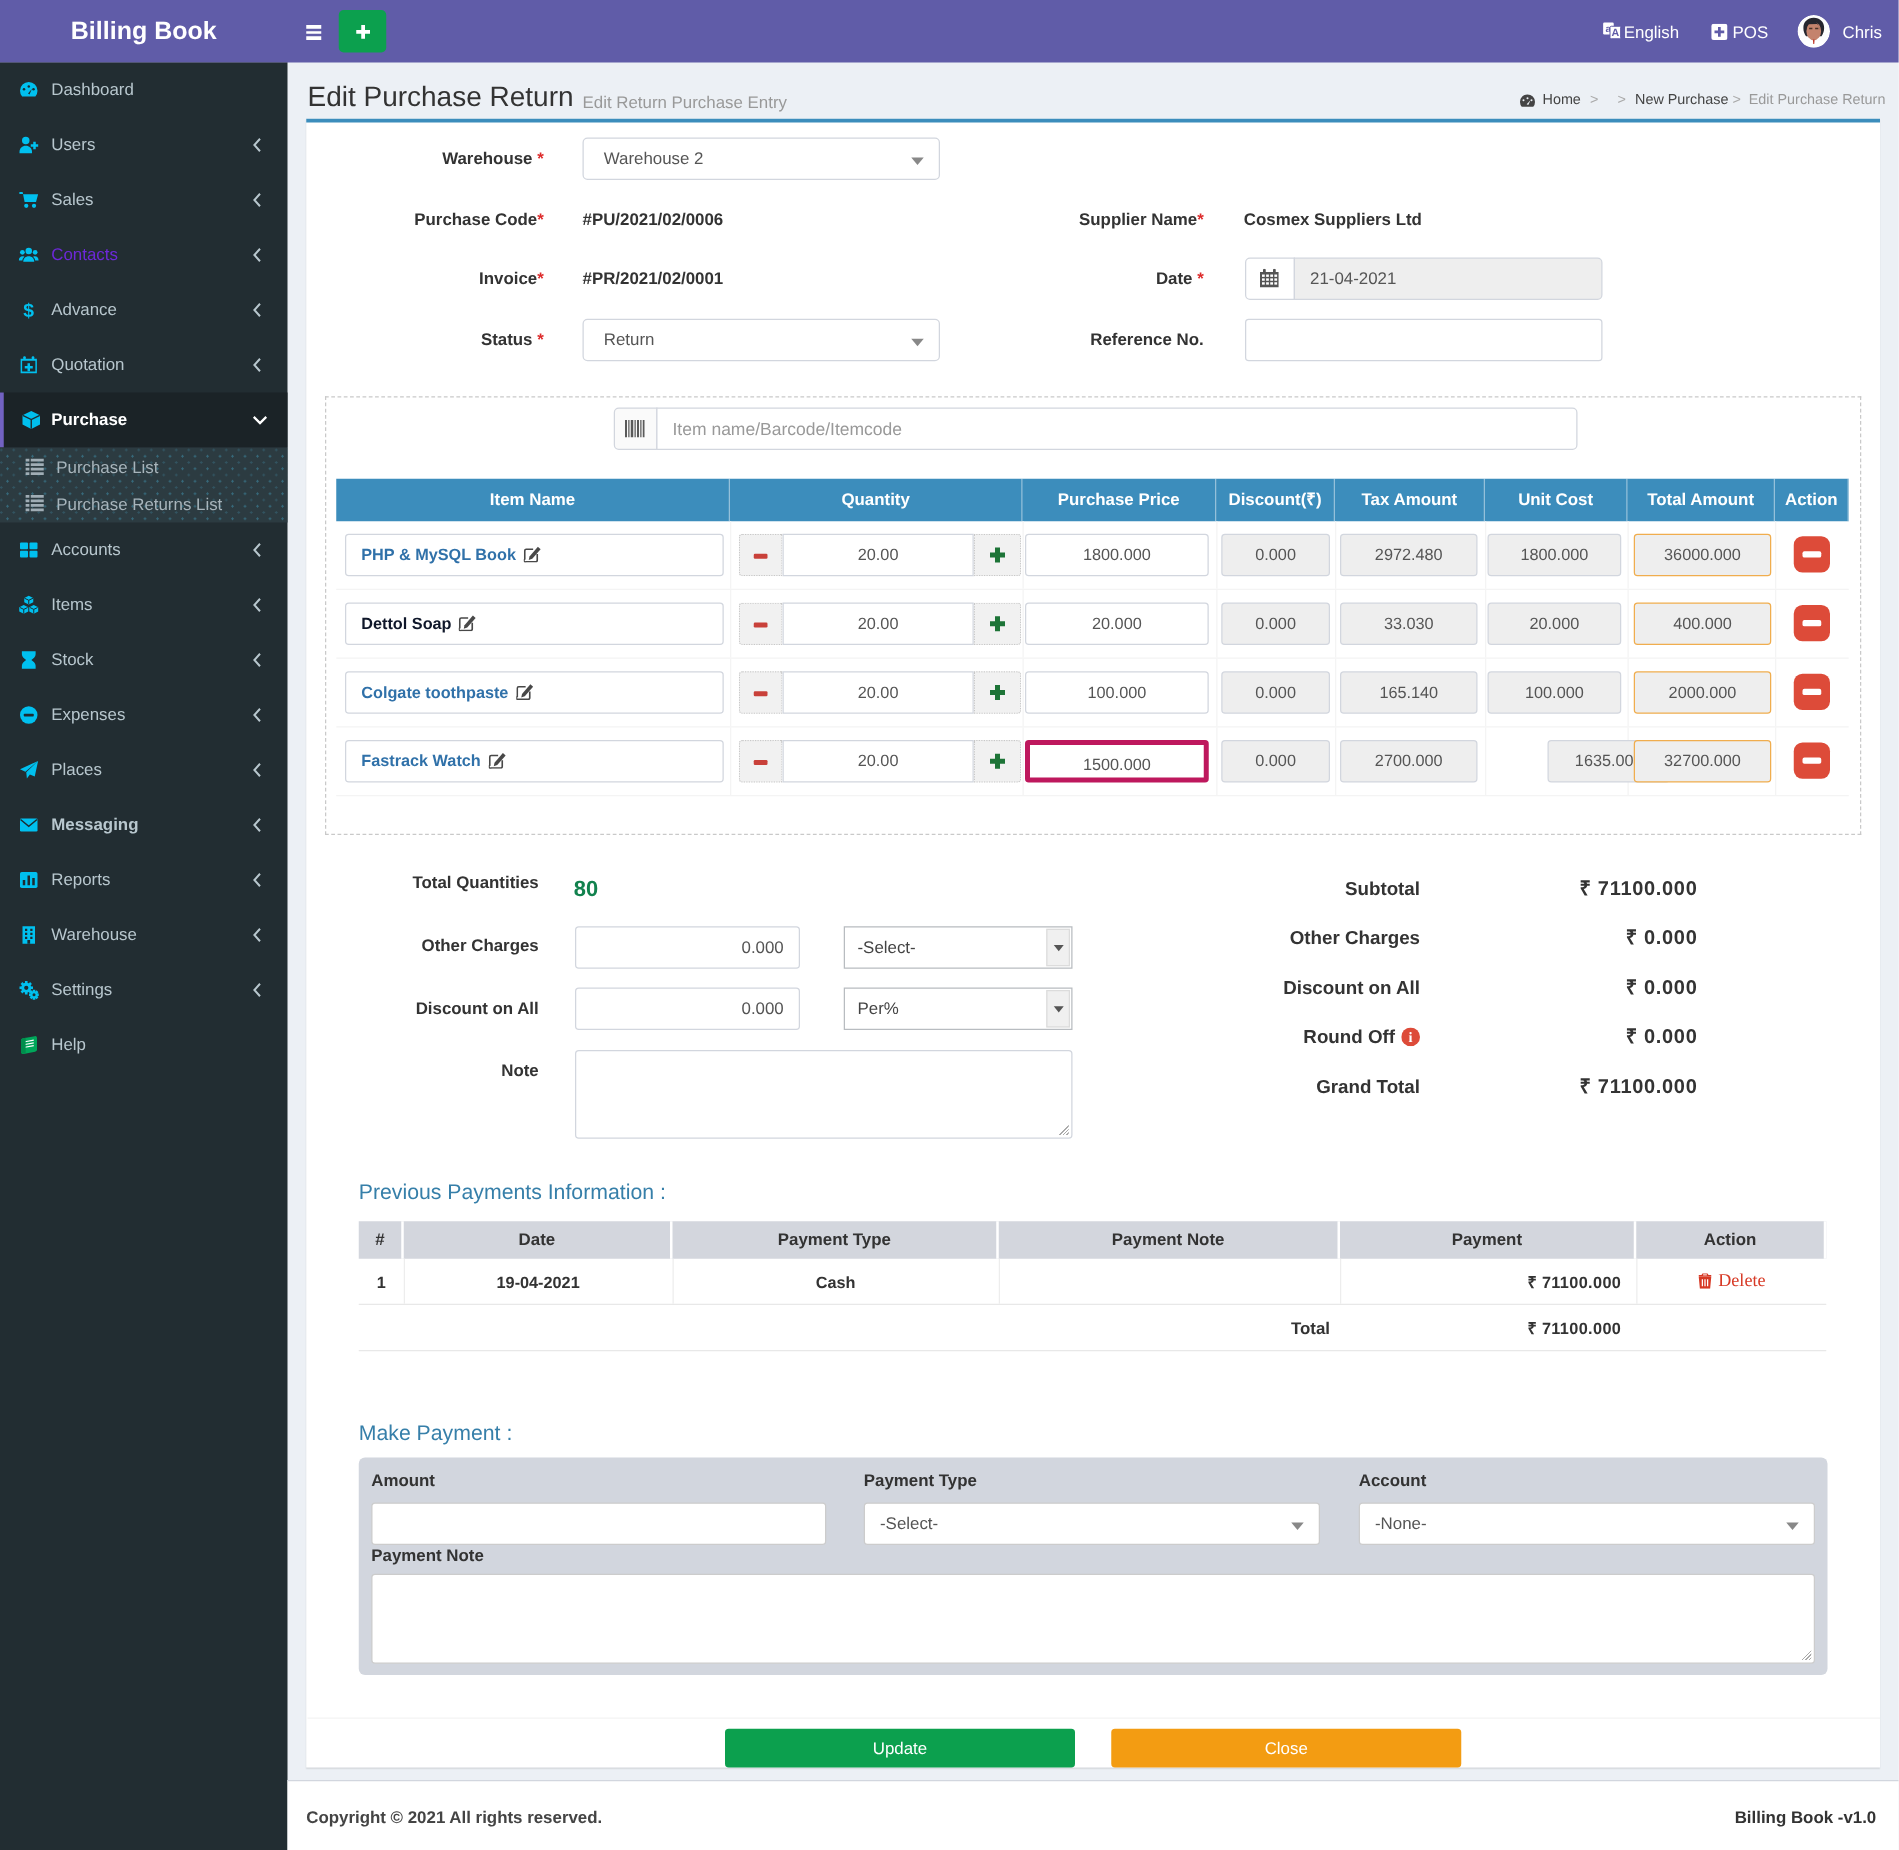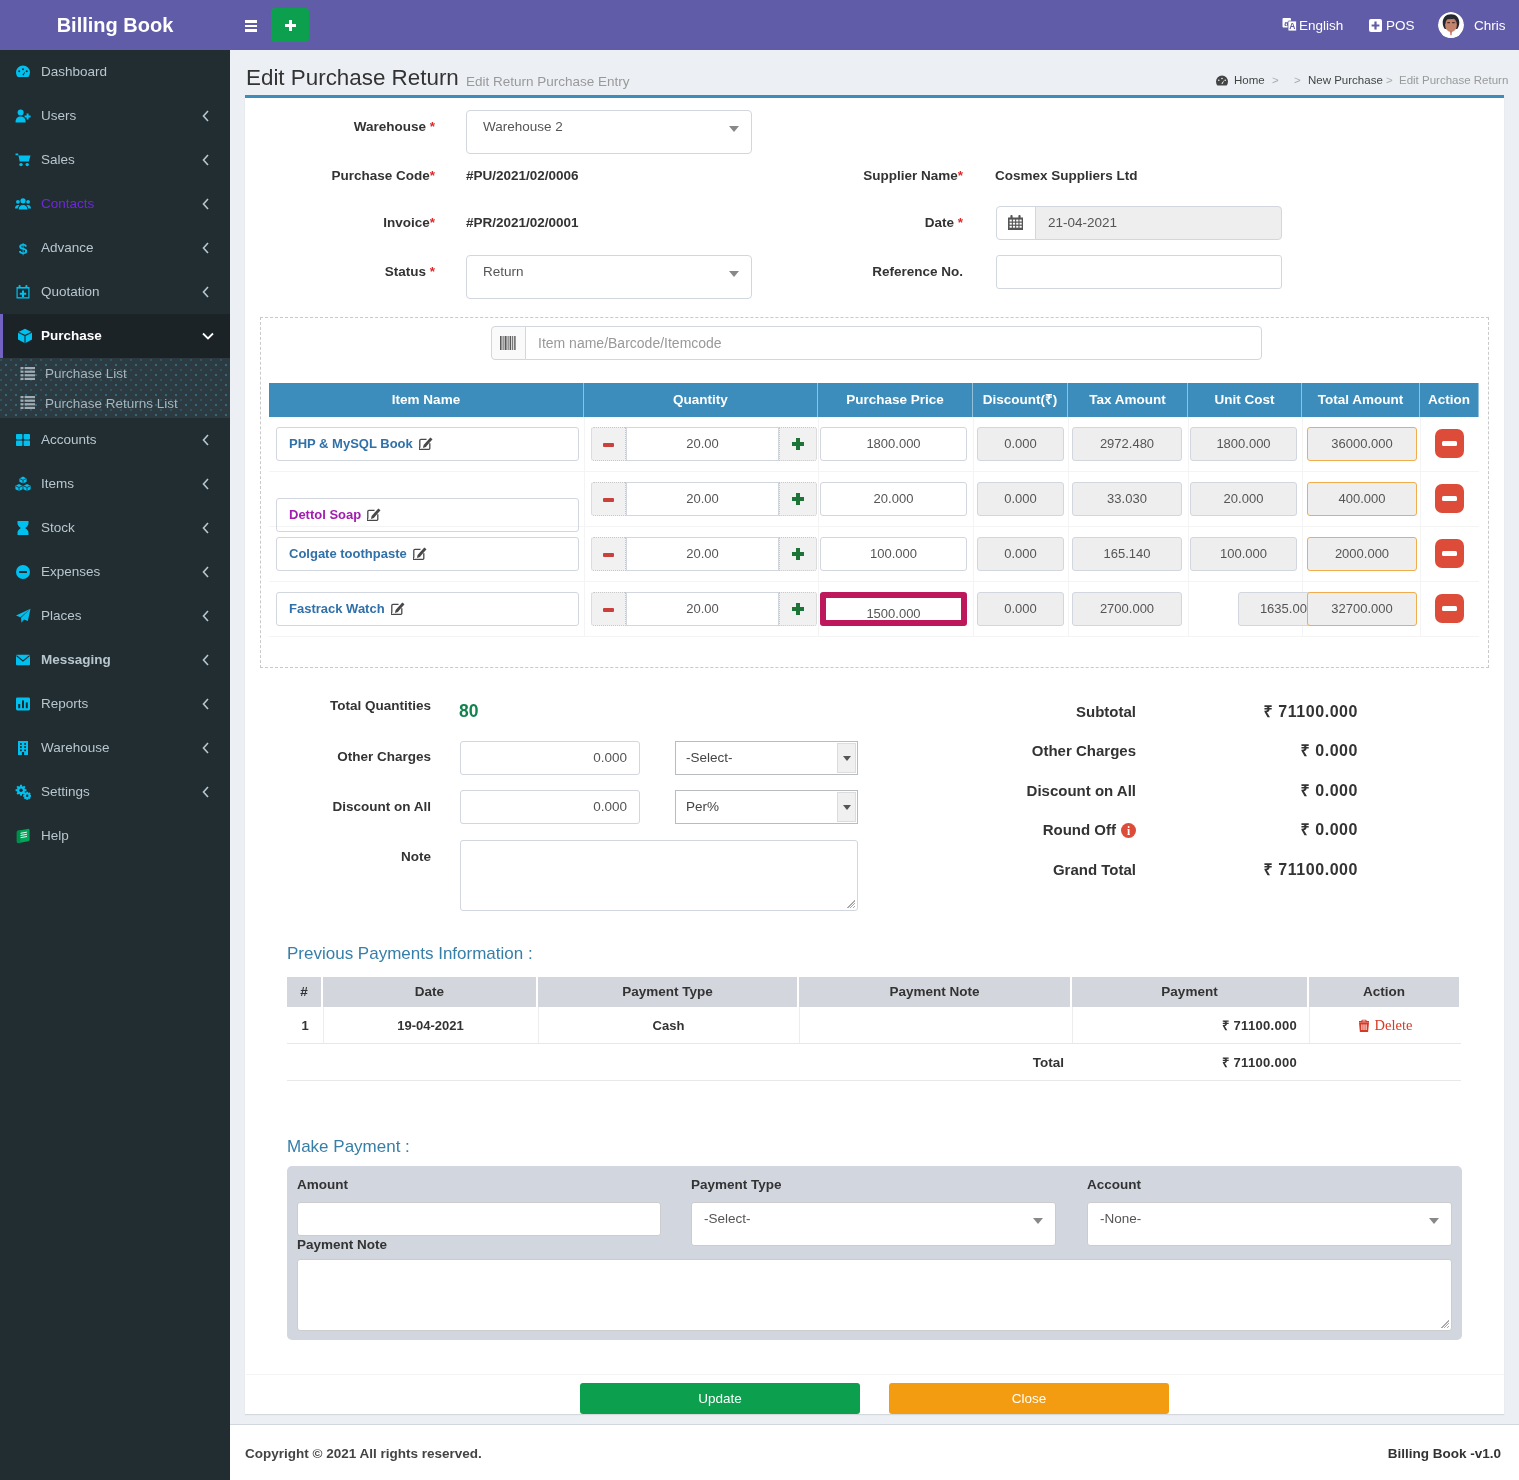--- a/index.html
+++ b/index.html
@@ -2,21 +2,21 @@
 <html><head><meta charset="utf-8"><title>Billing Book</title>
 <style>
 *{margin:0;padding:0;box-sizing:border-box;}
 html,body{width:1519px;height:1480px;}
 body{font-family:"Liberation Sans",sans-serif;position:relative;background:#ecf0f5;overflow:hidden;}
 .abs{position:absolute;}
 .lbl{position:absolute;font-weight:bold;font-size:13.5px;color:#333;text-align:right;line-height:20px;}
 .star{color:#dd2b2b;}
 .inp{position:absolute;height:34px;border:1px solid #d2d6de;border-radius:3px;background:#fff;font-size:13.5px;color:#555;line-height:32px;padding:0 12px;white-space:nowrap;overflow:hidden;}
 .dis{background:#eee;}
-.sel{position:absolute;height:44px;border:1px solid #d2d6de;border-radius:4px;background:#fff;font-size:13.5px;color:#555;line-height:32px;padding-left:16px;}
+.sel{position:absolute;height:34px;border:1px solid #d2d6de;border-radius:4px;background:#fff;font-size:13.5px;color:#555;line-height:32px;padding-left:16px;}
 .car{position:absolute;right:12px;top:15px;width:0;height:0;border-left:5px solid transparent;border-right:5px solid transparent;border-top:6px solid #888;}
 .nsel{position:absolute;height:34px;border:1px solid #b8bcc0;border-radius:0;background:#fff;font-size:13.5px;color:#444;line-height:32px;padding-left:10px;}
 .nbox{position:absolute;right:1px;top:1px;bottom:1px;width:19px;background:#f0f0f0;border:1px solid #dcdcdc;}
 .nbox:after{content:"";position:absolute;left:4.5px;top:12px;width:0;height:0;border-left:4.5px solid transparent;border-right:4.5px solid transparent;border-top:5px solid #555;}
 .sumlbl{position:absolute;font-weight:bold;font-size:15px;color:#333;text-align:right;line-height:22px;}
 .sumval{position:absolute;font-weight:bold;font-size:16px;color:#333;text-align:right;line-height:22px;letter-spacing:0.55px;}
 .grip{position:absolute;right:2px;bottom:2px;width:8px;height:8px;background:
  linear-gradient(135deg,transparent 0 50%,#aaa 50% 57%,transparent 57% 68%,#aaa 68% 75%,transparent 75% 86%,#aaa 86% 93%,transparent 93%);}
 .thd{position:absolute;top:0;bottom:0;font-weight:bold;font-size:13.5px;color:#fff;text-align:center;line-height:33px;border-right:1px solid rgba(255,255,255,0.45);}
 .gcell{position:absolute;height:34px;background:#eee;border:1px solid #d2d6de;border-radius:3px;font-size:13px;color:#555;text-align:center;line-height:32px;}
@@ -402,21 +402,21 @@
   </div>
 <div class="abs" style="left:269px;top:472px;width:1210px;height:55px;border-bottom:1px solid #f4f4f4;">
     <div class="abs" style="left:315px;top:0;width:1px;height:100%;background:#f4f4f4;"></div>
     <div class="abs" style="left:549px;top:0;width:1px;height:100%;background:#f4f4f4;"></div>
     <div class="abs" style="left:704px;top:0;width:1px;height:100%;background:#f4f4f4;"></div>
     <div class="abs" style="left:799px;top:0;width:1px;height:100%;background:#f4f4f4;"></div>
     <div class="abs" style="left:919px;top:0;width:1px;height:100%;background:#f4f4f4;"></div>
     <div class="abs" style="left:1033px;top:0;width:1px;height:100%;background:#f4f4f4;"></div>
     <div class="abs" style="left:1151px;top:0;width:1px;height:100%;background:#f4f4f4;"></div>
   </div>
-<div class="abs" style="left:276px;top:482px;width:303px;height:34px;border:1px solid #d2d6de;border-radius:3px;font-size:13px;font-weight:bold;color:#a21caf;line-height:32px;padding-left:12px;margin-top:16px;">Dettol Soap<svg class="abs" style="left:0;top:0;position:relative;display:inline-block;vertical-align:-1.5px;margin-left:6px;" width="14" height="13" viewBox="0 0 14 13">
+<div class="abs" style="left:276px;top:482px;width:303px;height:34px;border:1px solid #d2d6de;border-radius:3px;font-size:13px;font-weight:bold;color:#0f172a;line-height:32px;padding-left:12px;">Dettol Soap<svg class="abs" style="left:0;top:0;position:relative;display:inline-block;vertical-align:-1.5px;margin-left:6px;" width="14" height="13" viewBox="0 0 14 13">
       <path fill="none" stroke="#484848" stroke-width="1.3" d="M10.8 6.2v5a1.2 1.2 0 0 1-1.2 1.2H2A1.2 1.2 0 0 1 .8 10.2V3.6A1.2 1.2 0 0 1 2 2.4h5.5"></path>
       <path fill="#484848" d="M4.6 8.1 11.3.4l2.2 1.9-6.7 7.7-2.8 1z"></path>
     </svg></div>
 <div class="abs" style="left:591px;top:482px;width:35px;height:34px;background:#f1f1f1;border:1px dotted #c8c8c8;border-radius:3px 0 0 3px;">
     <div class="abs" style="left:11px;top:14.5px;width:11px;height:4px;background:#c9413a;border-radius:1px;"></div>
   </div>
 <div class="abs" style="left:626px;top:482px;width:153px;height:34px;background:#fff;border:1px solid #d2d6de;text-align:center;line-height:32px;color:#555;font-size:13px;">20.00</div>
 <div class="abs" style="left:779px;top:482px;width:38px;height:34px;background:#f1f1f1;border:1px dotted #c8c8c8;border-radius:0 3px 3px 0;">
     <div class="abs" style="left:12px;top:10px;width:12px;height:12px;">
       <div class="abs" style="left:4.3px;top:0;width:3.6px;height:12px;background:#1d7437;"></div>
@@ -478,21 +478,21 @@
 <div class="abs" style="left:591px;top:592px;width:35px;height:34px;background:#f1f1f1;border:1px dotted #c8c8c8;border-radius:3px 0 0 3px;">
     <div class="abs" style="left:11px;top:14.5px;width:11px;height:4px;background:#c9413a;border-radius:1px;"></div>
   </div>
 <div class="abs" style="left:626px;top:592px;width:153px;height:34px;background:#fff;border:1px solid #d2d6de;text-align:center;line-height:32px;color:#555;font-size:13px;">20.00</div>
 <div class="abs" style="left:779px;top:592px;width:38px;height:34px;background:#f1f1f1;border:1px dotted #c8c8c8;border-radius:0 3px 3px 0;">
     <div class="abs" style="left:12px;top:10px;width:12px;height:12px;">
       <div class="abs" style="left:4.3px;top:0;width:3.6px;height:12px;background:#1d7437;"></div>
       <div class="abs" style="left:0;top:4.3px;width:12px;height:3.6px;background:#1d7437;"></div>
     </div>
   </div>
-<div class="abs" style="left:820px;top:592px;width:147px;height:34px;background:#fff;border:6px solid #be185d;border-radius:3px;text-align:center;line-height:32px;color:#555;font-size:13px;">1500.000</div>
+<div class="abs" style="left:820px;top:592px;width:147px;height:34px;background:#fff;border:4px solid #be185d;border-radius:3px;text-align:center;line-height:32px;color:#555;font-size:13px;">1500.000</div>
 <div class="gcell" style="left:977px;top:592px;width:87px;">0.000</div>
 <div class="gcell" style="left:1072px;top:592px;width:110px;">2700.000</div>
 <div class="gcell" style="left:1190px;top:592px;width:98px;margin-left:48px;">1635.000</div>
 <div class="gcell" style="left:1307px;top:592px;width:110px;border:1px solid #f0ad4e;">32700.000</div>
 <div class="abs" style="left:1435px;top:594px;width:29px;height:29px;background:#dd4b39;border-radius:7px;">
     <div class="abs" style="left:7px;top:12px;width:15px;height:5px;background:#fff;border-radius:1.5px;"></div>
   </div>
 <div class="lbl" style="left:231px;top:696px;width:200px;">Total Quantities</div>
 <div class="abs" style="left:459px;top:701px;font-size:17.5px;font-weight:bold;color:#12824e;">80</div>
 <div class="lbl" style="left:231px;top:747px;width:200px;">Other Charges</div>

